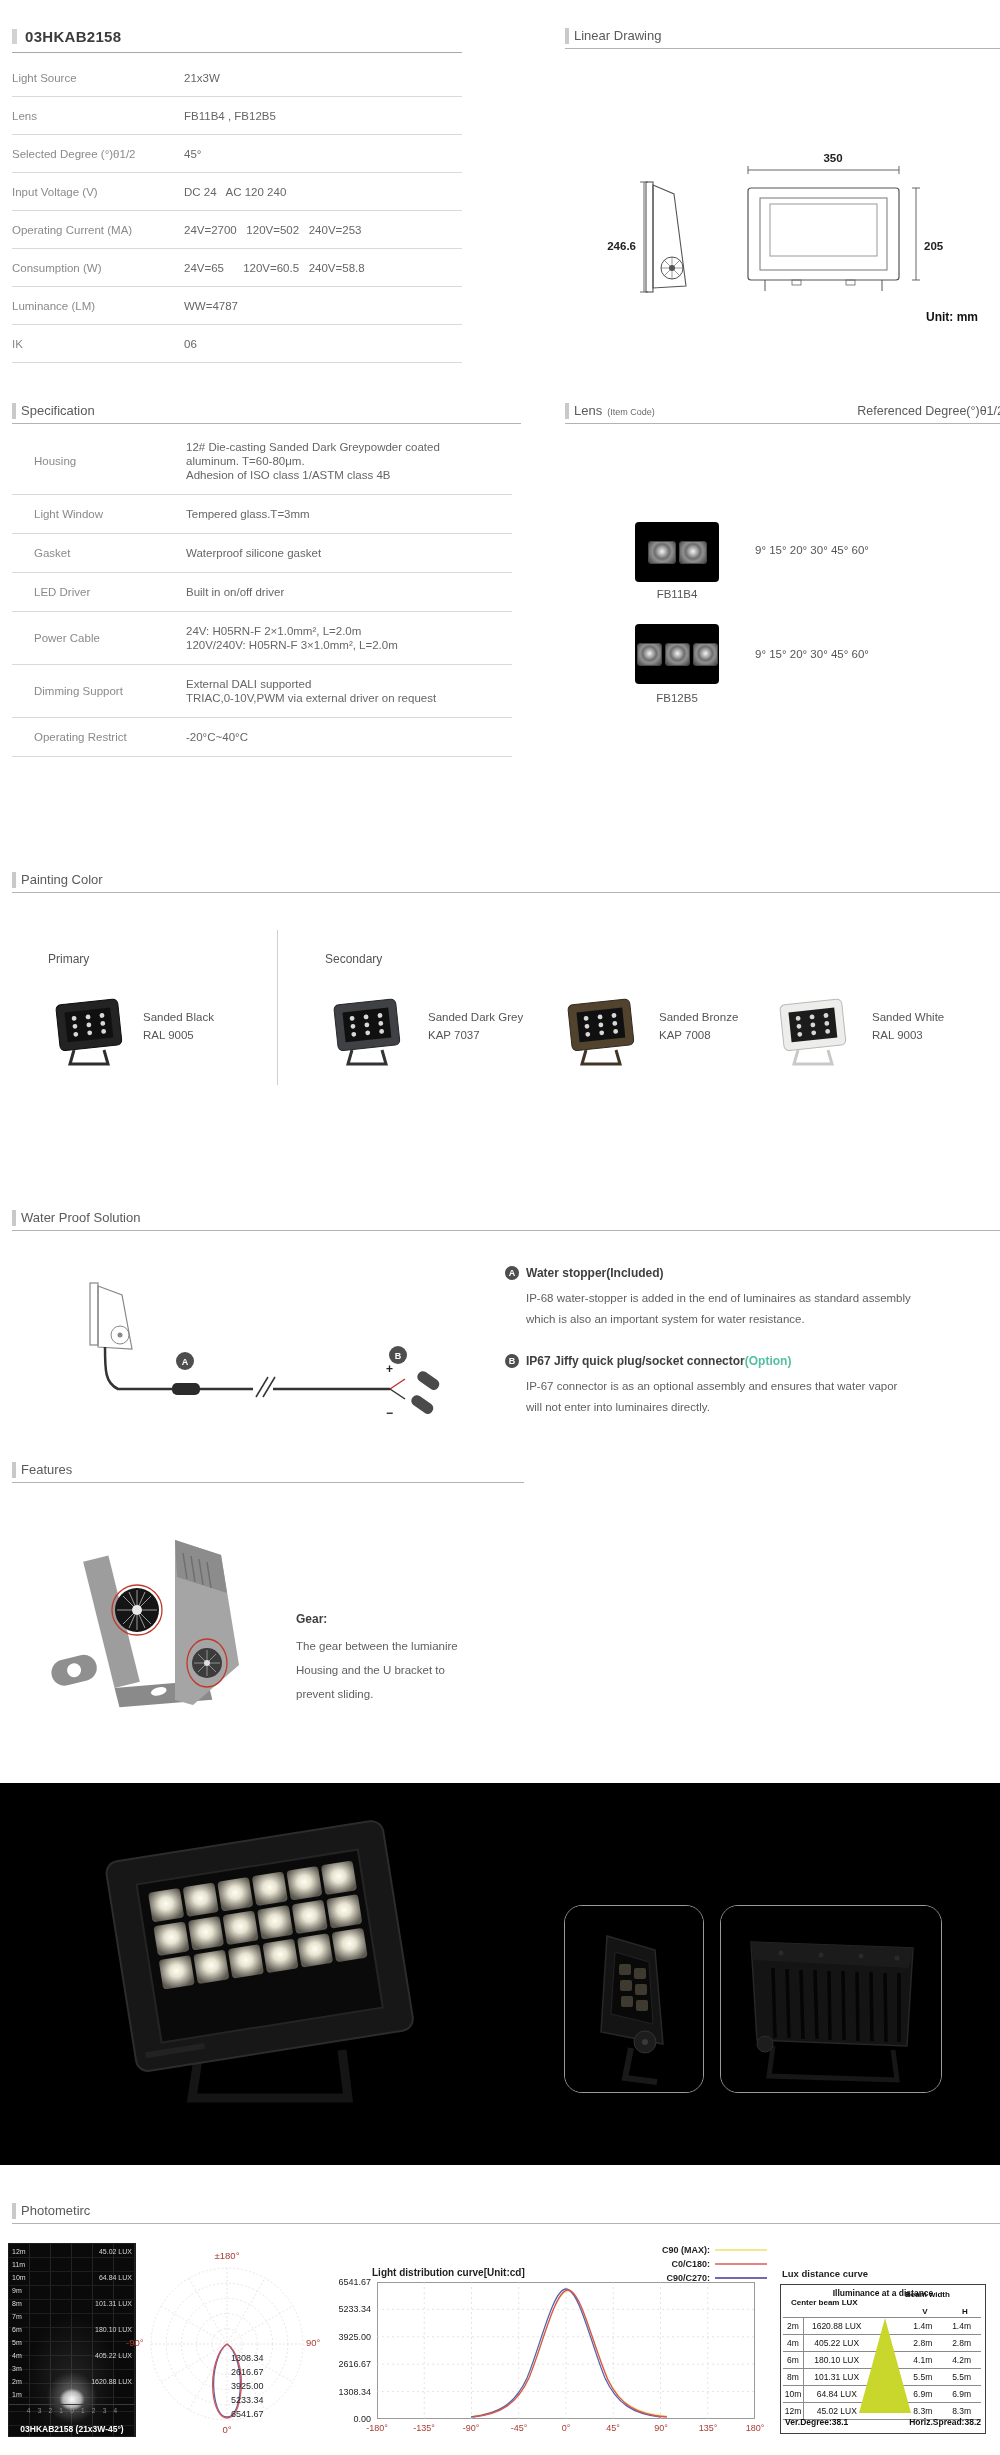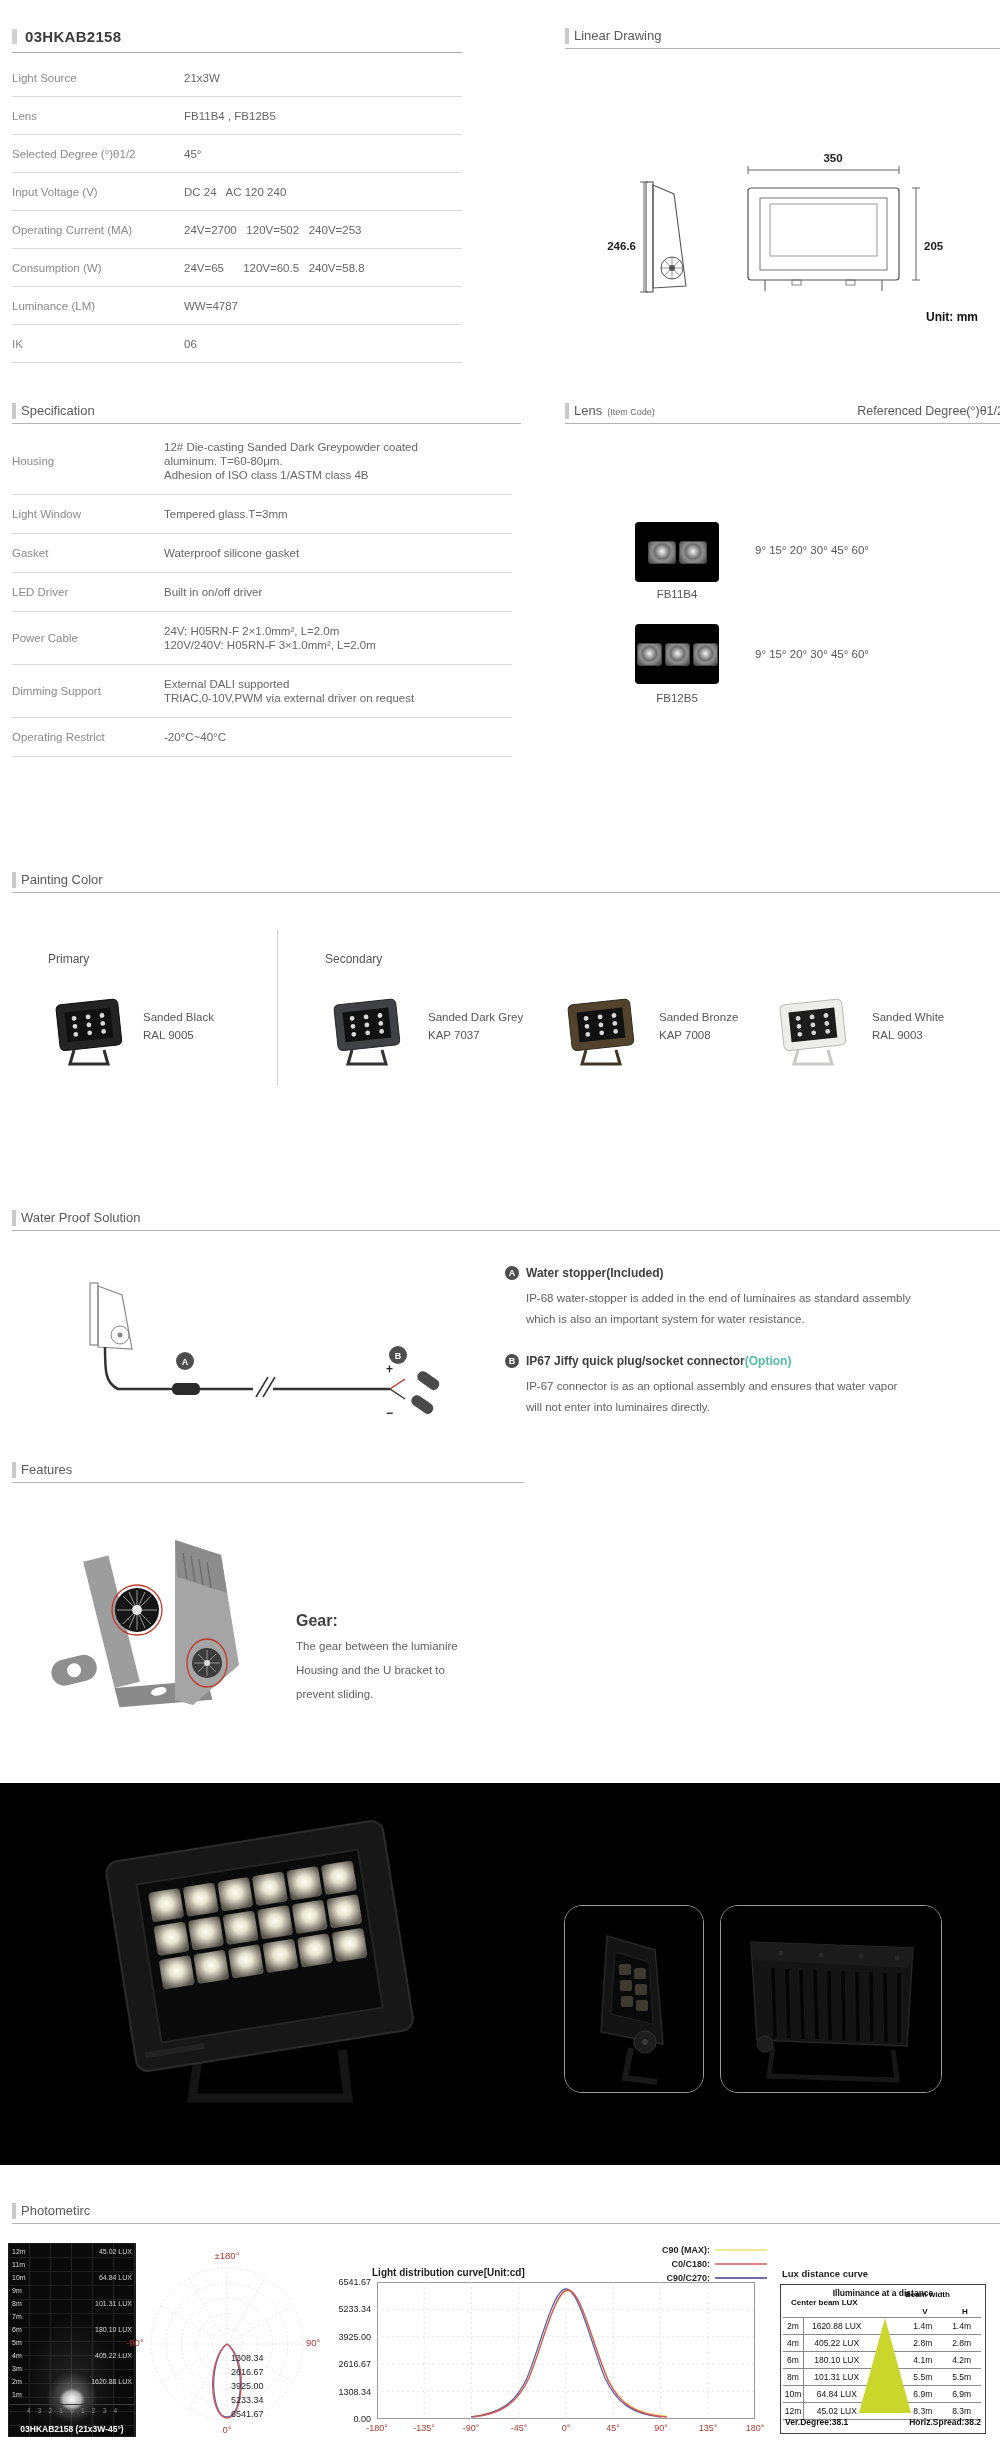--- a/index.html
+++ b/index.html
@@ -22,21 +22,21 @@
   .model-h .bar{width:5px;height:15px;background:#d2d2d2;margin-right:8px;}
   .model-h .txt{font-size:15px;font-weight:bold;color:#3c3c3c;letter-spacing:.3px;}
   .ptable{position:absolute;left:12px;top:59px;width:450px;}
   .prow{display:flex;align-items:center;height:37px;border-bottom:1px solid #d9d9d9;}
   .plabel{width:172px;font-size:11.5px;color:#8a8a8a;}
   .pval{font-size:11.5px;color:#666;}
 
   
   .stable{position:absolute;left:12px;top:428px;width:500px;}
   .srow{display:flex;align-items:center;border-bottom:1px solid #d9d9d9;padding:12px 0;}
-  .slabel{width:152px;font-size:11.5px;color:#8a8a8a;flex:none;}
+  .slabel{width:152px;font-size:11.5px;color:#8a8a8a;flex:none;margin-left:22px;}
   .sval{font-size:11.5px;color:#666;line-height:14px;}
 
   
   .lens-img{position:absolute;width:84px;height:60px;background:#000;border-radius:4px;
             display:flex;align-items:center;justify-content:center;gap:3px;}
   .lens-cell{width:26px;height:21px;border-radius:3px;border:1px solid #4a4a4a;
              background:radial-gradient(circle at 50% 45%,#f4f4f4 0%,#c2c2c2 16%,#6e6e6e 42%,#909090 58%,#3f3f3f 100%);}
   .lens-cell.sm{width:23px;}
   .lens-code{position:absolute;width:84px;text-align:center;font-size:11.5px;color:#555;}
   .lens-deg{position:absolute;font-size:11.5px;color:#555;}
@@ -46,21 +46,21 @@
   .pc-div{position:absolute;width:1px;background:#cfcfcf;}
   .pc-label{position:absolute;font-size:11.5px;color:#555;line-height:18px;}
 
   
   .wp-item{position:absolute;display:flex;align-items:flex-start;}
   .badge{width:14px;height:14px;border-radius:50%;background:#4e4e4e;color:#fff;font-size:9px;
          font-weight:bold;display:flex;align-items:center;justify-content:center;flex:none;margin-right:7px;}
   .wp-head{font-size:12px;font-weight:bold;color:#3f3f3f;}
   .wp-opt{color:#52bfa2;font-weight:bold;}
   .wp-body{position:absolute;font-size:11.5px;color:#5f5f5f;line-height:21px;}
-  .ft-head{position:absolute;font-size:16px;font-weight:bold;color:#3f3f3f;}
+  .ft-head{position:absolute;font-size:12px;font-weight:bold;color:#3f3f3f;}
   .ft-body{position:absolute;font-size:11.5px;color:#5f5f5f;line-height:24px;}
 
   
   .dim{position:absolute;font-size:11.5px;font-weight:bold;color:#222;}
   .unit{position:absolute;font-size:12px;font-weight:bold;color:#111;}
 
   
   .band{position:absolute;left:0;top:1783px;width:1000px;height:382px;background:#000;}
   .frame{position:absolute;border:1px solid #9a9a9a;border-radius:18px;overflow:hidden;}
 

